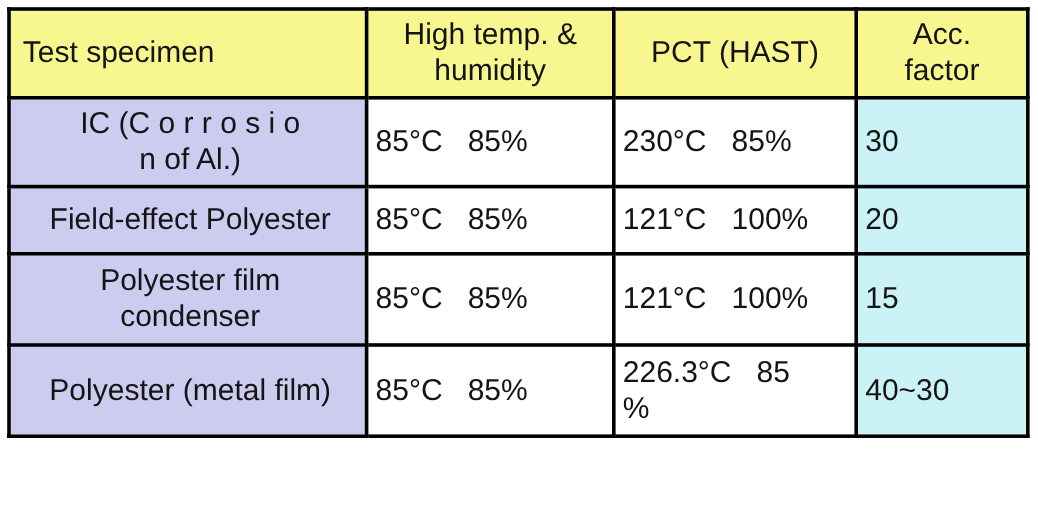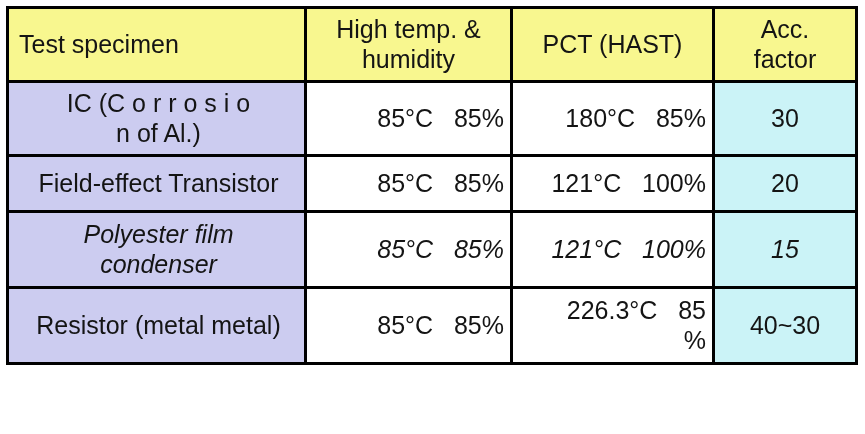--- a/index.html
+++ b/index.html
@@ -44,30 +44,29 @@
     text-align: left;
     padding-left: 10px;
   }
   td.cell-specimen {
     background: var(--specimen_bg, #CCCCF0);
     text-align: center;
     padding-left: 10px;
   }
   td.cell-mid {
     background: var(--value_bg, #FFFFFF);
-    text-align: right;
+    text-align: left;
   }
   td.cell-acc {
     background: var(--acc_bg, #CBF3F7);
-    text-align: center;
   }
   tr.r-header   { height: 74px; }
   tr.r-ic       { height: 74px; }
   tr.r-fet      { height: 56px; }
-  tr.r-poly     { height: 76px; font-style: italic; }
+  tr.r-poly     { height: 76px; }
   tr.r-resistor { height: 76px; }
   tr.r-pcb      { height: 56px; }
 </style>
 </head>
 <body>
 
 <div class="table-wrap">
   <table class="spec-table">
     <colgroup>
       <col class="c-specimen">
@@ -83,38 +82,38 @@
         <th>PCT (HAST)</th>
         <th>Acc.
 factor</th>
       </tr>
     </thead>
     <tbody>
       <tr class="r-ic">
         <td class="cell-specimen">IC (C o r r o s i o
 n of Al.)</td>
         <td class="cell-mid">85°C   85%</td>
-        <td class="cell-mid">180°C   85%</td>
+        <td class="cell-mid">230°C   85%</td>
         <td class="cell-acc">30</td>
       </tr>
       <tr class="r-fet">
-        <td class="cell-specimen">Field-effect Transistor</td>
+        <td class="cell-specimen">Field-effect Polyester</td>
         <td class="cell-mid">85°C   85%</td>
         <td class="cell-mid">121°C   100%</td>
         <td class="cell-acc">20</td>
       </tr>
       <tr class="r-poly">
         <td class="cell-specimen">Polyester film
 condenser</td>
         <td class="cell-mid">85°C   85%</td>
         <td class="cell-mid">121°C   100%</td>
         <td class="cell-acc">15</td>
       </tr>
       <tr class="r-resistor">
-        <td class="cell-specimen">Resistor (metal metal)</td>
+        <td class="cell-specimen">Polyester (metal film)</td>
         <td class="cell-mid">85°C   85%</td>
         <td class="cell-mid">226.3°C   85
 %</td>
         <td class="cell-acc">40~30</td>
       </tr>
     </tbody>
   </table>
 </div>
 
 </body></html>

